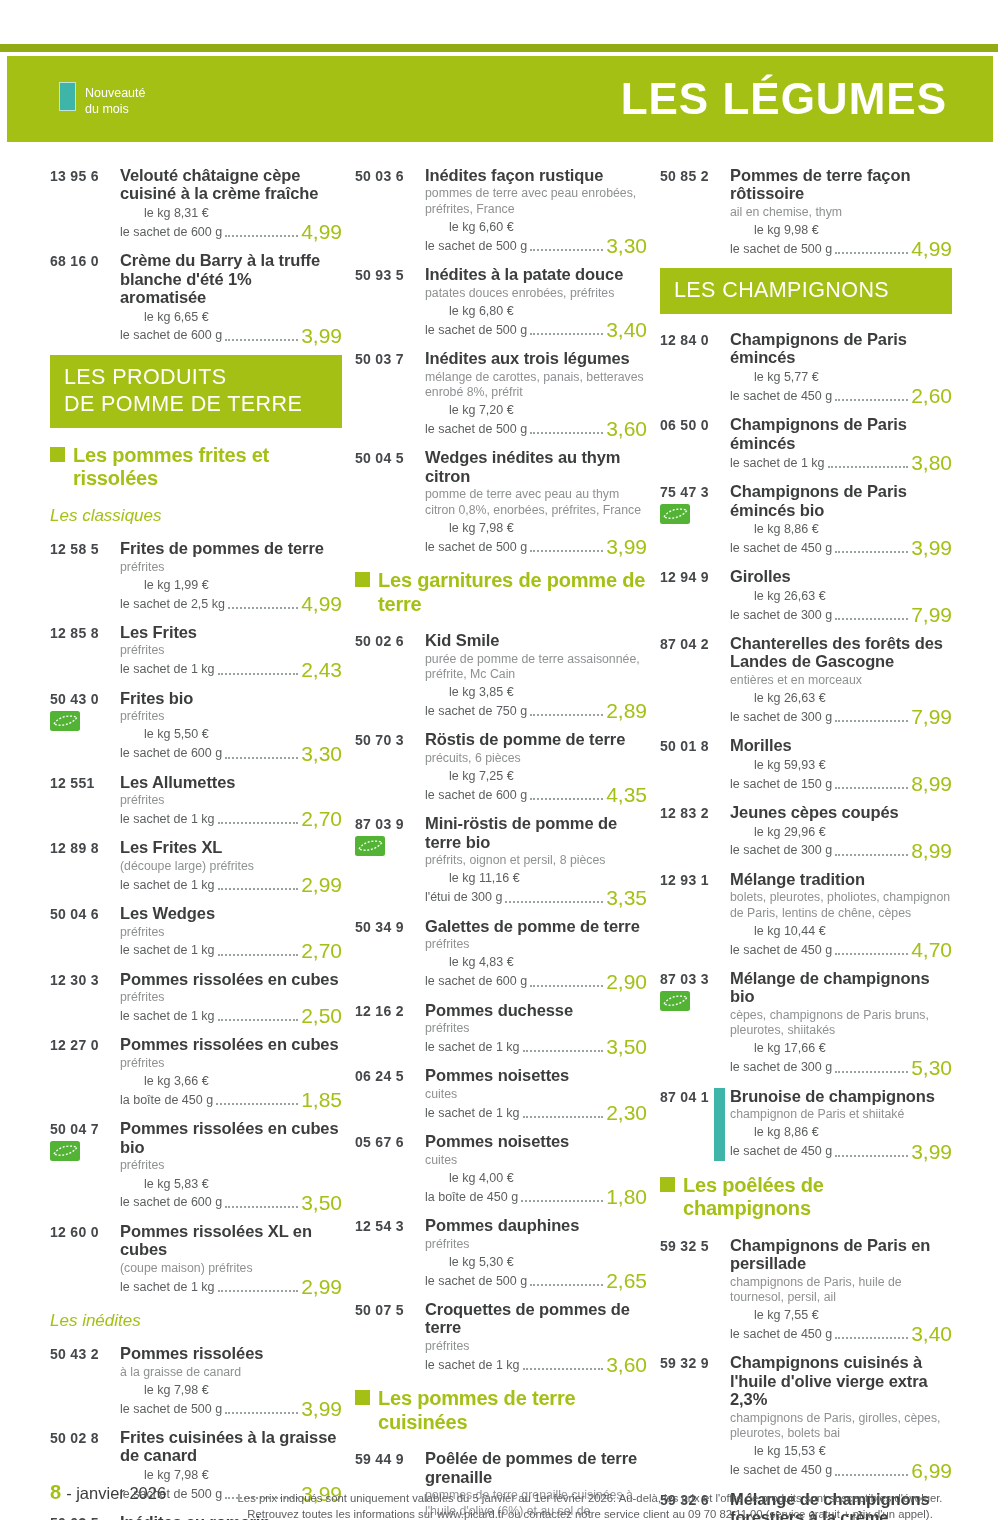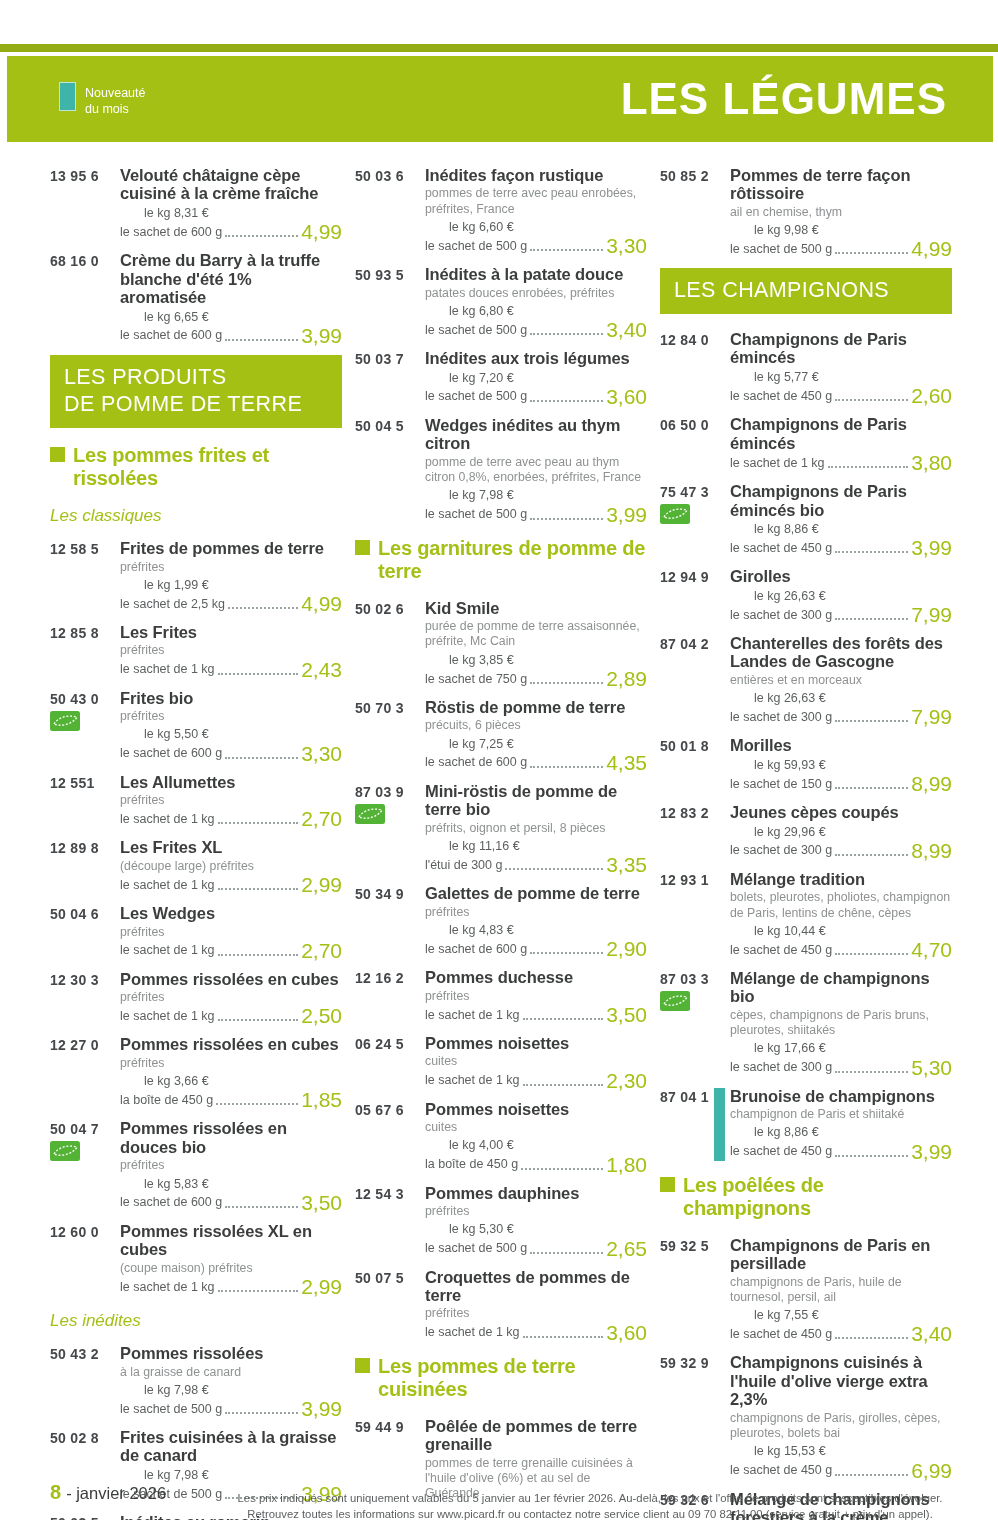--- a/index.html
+++ b/index.html
@@ -230,21 +230,21 @@
         </div>
         <div class="prod">
           <div class="codecol">
             <div class="code">50 04 7</div>
             <span class="bio-icon"><svg width="30" height="20" viewBox="0 0 30 20" xmlns="http://www.w3.org/2000/svg">
                 <rect width="30" height="20" rx="2.5" fill="var(--bio)"></rect>
                 <path d="M4 13 C 9 5, 21 3.5, 27 6.5 C 21.5 13.5, 11 16, 4 13 Z" fill="none" stroke="#fff" stroke-width="1.3" stroke-dasharray="2 1.7"></path>
               </svg></span>
           </div>
           <div class="bodycol">
-            <div class="pname">Pommes rissolées en douces bio</div>
+            <div class="pname">Pommes rissolées en cubes bio</div>
             <div class="pdesc">préfrites</div>
             <div class="punit">le kg 5,83 €</div>
             <div class="priceline">
               <span class="ppack">le sachet de 600 g</span>
               <span class="dots"></span>
               <span class="pprice">3,50</span>
             </div>
           </div>
         </div>
         <div class="prod">
@@ -330,20 +330,21 @@
               <span class="pprice">3,40</span>
             </div>
           </div>
         </div>
         <div class="prod">
           <div class="codecol">
             <div class="code">50 03 7</div>
           </div>
           <div class="bodycol">
             <div class="pname">Inédites aux trois légumes</div>
+            <div class="pdesc">mélange de carottes, panais, betteraves enrobé 8%, préfrit</div>
             <div class="punit">le kg 7,20 €</div>
             <div class="priceline">
               <span class="ppack">le sachet de 500 g</span>
               <span class="dots"></span>
               <span class="pprice">3,60</span>
             </div>
           </div>
         </div>
         <div class="prod">
           <div class="codecol">

